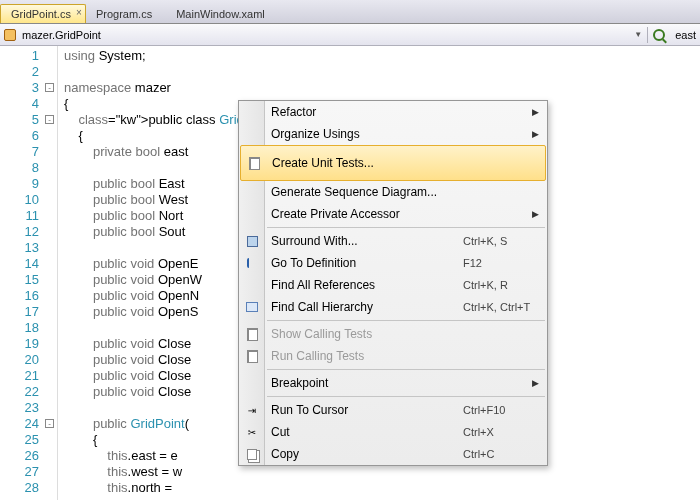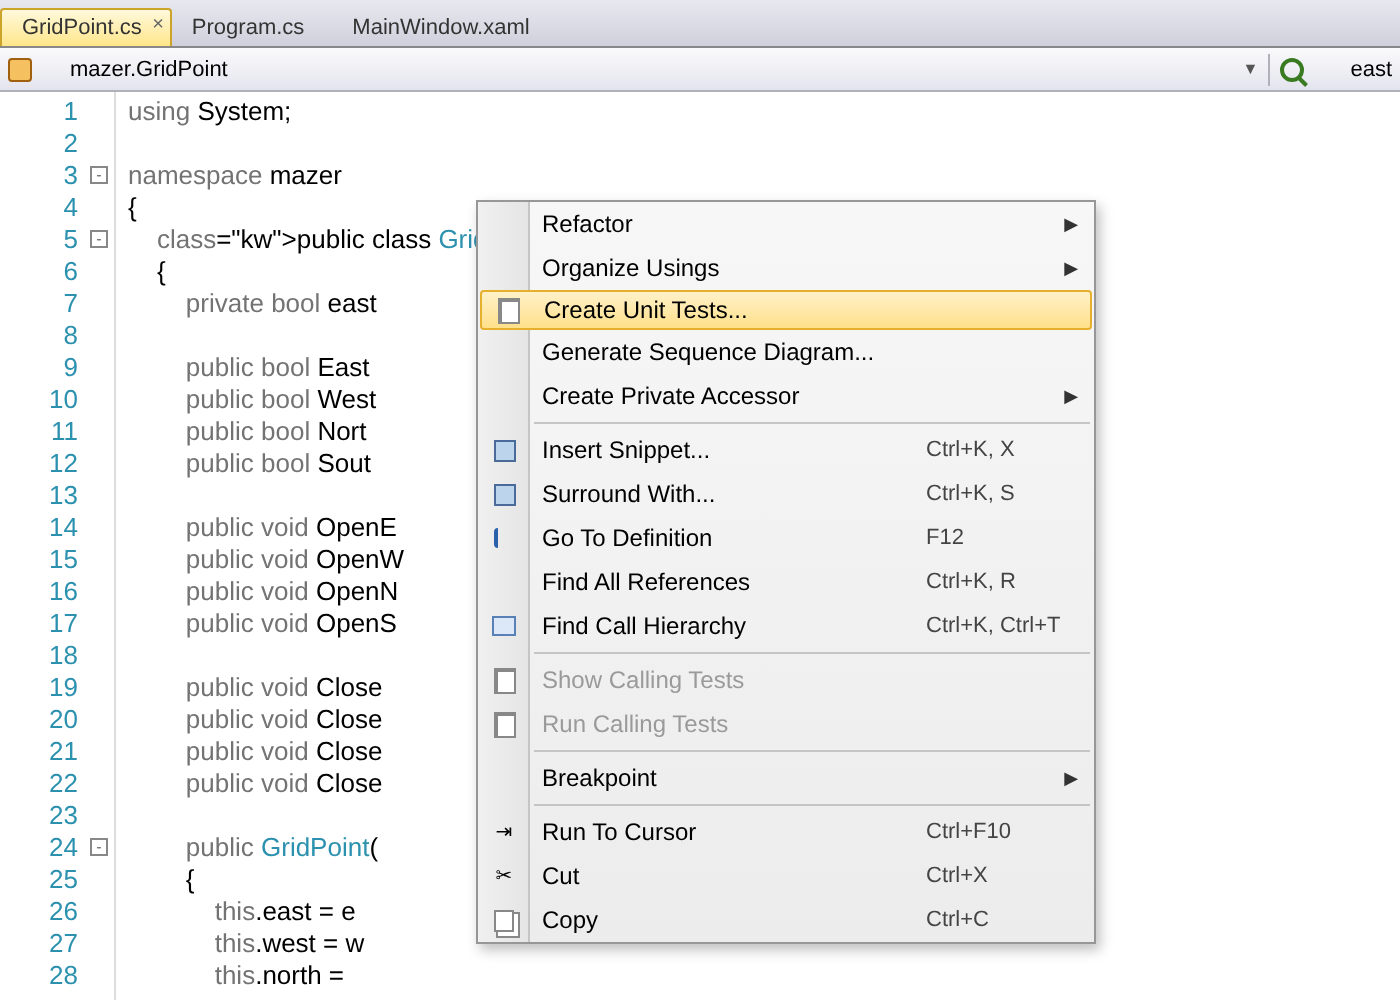--- a/index.html
+++ b/index.html
@@ -4,21 +4,21 @@
 <style>
 * { margin:0; padding:0; box-sizing:border-box; font-family:"Segoe UI",Tahoma,sans-serif; }
 body { width:700px; height:500px; background:#fff; overflow:hidden; position:relative; font-size:12px; }
 
 .tabs { display:flex; background:linear-gradient(#e8e8f0,#d0d0dc); height:24px; border-bottom:1px solid #888; align-items:flex-end; }
 .tab { padding:3px 14px 3px 10px; color:#333; font-size:11px; position:relative; cursor:pointer; }
 .tab.active { background:linear-gradient(#fff9dc,#ffe68a); border:1px solid #cca42a; border-bottom:none; border-radius:2px 2px 0 0; }
 .tab.active::after { content:"×"; position:absolute; right:3px; top:2px; font-size:10px; color:#666; }
 
 .navbar { display:flex; height:22px; background:linear-gradient(#fafafc,#e4e4ee); border-bottom:1px solid #b0b0bb; align-items:center; padding:0 4px; font-size:11px; }
-.nav-item { display:flex; align-items:center; gap:19px; }
+.nav-item { display:flex; align-items:center; gap:6px; }
 .nav-icon { width:12px; height:12px; background:#f5c060; border:1px solid #a06010; border-radius:2px; display:inline-block; }
 .dd-arrow { font-size:8px; color:#555; margin-left:6px; }
 .sep { width:1px; height:16px; background:#b0b0bb; margin:0 5px; }
 .srch-icon { width:12px; height:12px; border:2px solid #3a7a20; border-radius:50%; position:relative; display:inline-block; }
 .srch-icon::after { content:""; position:absolute; width:5px; height:2px; background:#3a7a20; bottom:-3px; right:-4px; transform:rotate(45deg); }
 
 .editor { display:flex; height:calc(100% - 44px); font-family:Consolas,monospace; font-size:13px; }
 .gutter { width:58px; background:#fff; border-right:1px solid #ddd; text-align:right; color:#2b91af; padding-top:2px; position:relative; }
 .gutter .ln { height:16px; line-height:16px; padding-right:18px; position:relative; }
 .gutter .ln .fold { position:absolute; right:3px; top:3px; width:9px; height:9px; border:1px solid #888; font-size:8px; line-height:7px; text-align:center; color:#666; background:#fff; box-sizing:border-box; }
@@ -26,21 +26,21 @@
 .kw { color:#737373; }
 .tp { color:#2b91af; }
 
 .ctx-menu { position:absolute; left:238px; top:100px; width:310px; background:linear-gradient(#f7f7f7,#ececec); border:1px solid #979797; box-shadow:2px 3px 6px rgba(0,0,0,.25); font-size:12px; }
 .ctx-menu .iconcol { position:absolute; left:0; top:0; bottom:0; width:26px; background:linear-gradient(90deg,#f0f0f0,#e5e5e5); border-right:1px solid #c5c5c5; }
 .mi { position:relative; height:22px; display:flex; align-items:center; padding-left:32px; cursor:default; }
 .mi .lbl { flex:1; }
 .mi .sc { width:84px; color:#444; font-size:11px; }
 .mi .arr { position:absolute; right:8px; font-size:9px; color:#333; }
 .mi.disabled { color:#9a9a9a; }
-.mi.sel { background:linear-gradient(#fff2c9,#ffe08a); border:1px solid #e6af2e; border-radius:2px; margin:0 1px; height:20px; padding-left:31px; }
+.mi.sel { background:linear-gradient(#fff2c9,#ffe08a); border:1px solid #e6af2e; border-radius:2px; margin:0 1px; height:36px; padding-left:31px; }
 .msep { height:1px; margin:2px 2px 2px 28px; background:#c5c5c5; }
 .micon { position:absolute; left:5px; width:16px; height:16px; display:flex; align-items:center; justify-content:center; font-size:10px; }
 .i-doc { background:#fff; border:1px solid #888; width:11px; height:13px; box-shadow:1px 1px 0 #888 inset; }
 .i-sq { background:#bcd4ec; border:1px solid #4a6a9a; width:11px; height:11px; }
 .i-br { border:2px solid #2a60aa; width:10px; height:10px; border-right:none; border-top:none; border-bottom:none; border-radius:2px 0 0 2px; }
 .i-call { background:#dce8f8; border:1px solid #5a80b8; width:12px; height:10px; }
 .i-copy { background:#fff; border:1px solid #888; width:10px; height:11px; box-shadow:2px 2px 0 #fff,2px 2px 0 1px #888; }
 </style>
 </head>
 <body>
@@ -121,27 +121,20 @@
       </div>
       <div class="mi">
         <span class="lbl">Create Private Accessor</span>
         <span class="arr">▶</span>
       </div>
       <div class="msep"></div>
       <div class="mi">
         <span class="micon">
           <span class="i-sq"></span>
         </span>
-        <span class="lbl">Insert Snippet...</span>
-        <span class="sc">Ctrl+K, X</span>
-      </div>
-      <div class="mi">
-        <span class="micon">
-          <span class="i-sq"></span>
-        </span>
         <span class="lbl">Surround With...</span>
         <span class="sc">Ctrl+K, S</span>
       </div>
       <div class="mi">
         <span class="micon">
           <span class="i-br"></span>
         </span>
         <span class="lbl">Go To Definition</span>
         <span class="sc">F12</span>
       </div>

